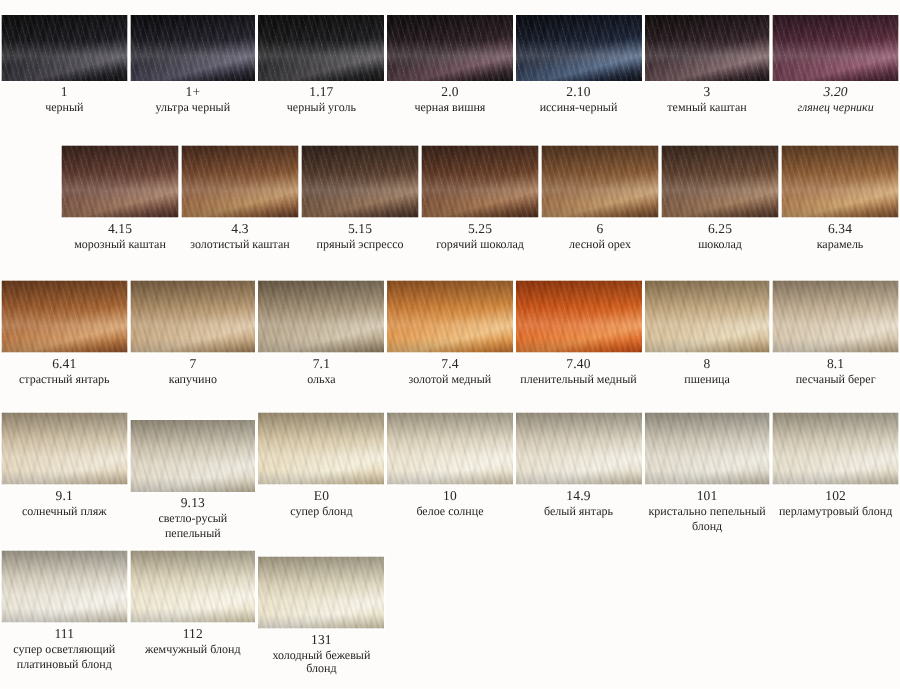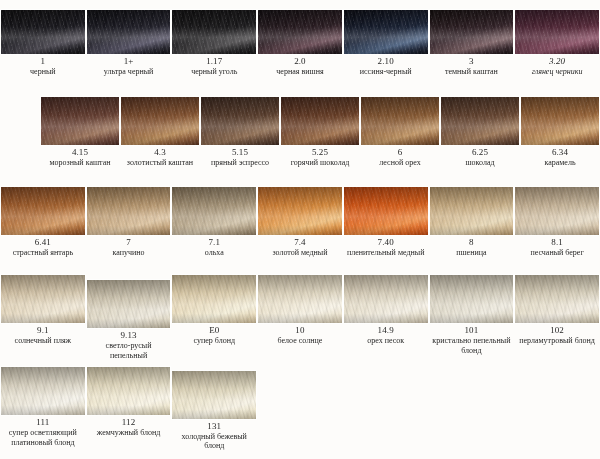--- a/index.html
+++ b/index.html
@@ -414,21 +414,21 @@
       </div>
       <div class="cell" style="width: 85.7143px;">
         <div class="swatch" style="height: 50px;">
           <div class="base" style="background: linear-gradient(165deg, rgb(213, 200, 176) 0%, rgb(231, 223, 203) 52%, rgb(244, 239, 227) 74%, rgb(231, 223, 203) 88%, rgb(213, 200, 176) 100%);"></div>
           <div class="strands"></div>
           <div class="strands2"></div>
           <div class="sheen"></div>
         </div>
         <div class="labels">
           <div class="code">14.9</div>
-          <div class="cname">орех песок</div>
+          <div class="cname">белый янтарь</div>
         </div>
       </div>
       <div class="cell" style="width: 85.7143px;">
         <div class="swatch" style="height: 50px;">
           <div class="base" style="background: linear-gradient(165deg, rgb(203, 194, 174) 0%, rgb(224, 218, 201) 52%, rgb(238, 234, 222) 74%, rgb(224, 218, 201) 88%, rgb(203, 194, 174) 100%);"></div>
           <div class="strands"></div>
           <div class="strands2"></div>
           <div class="sheen"></div>
         </div>
         <div class="labels">

